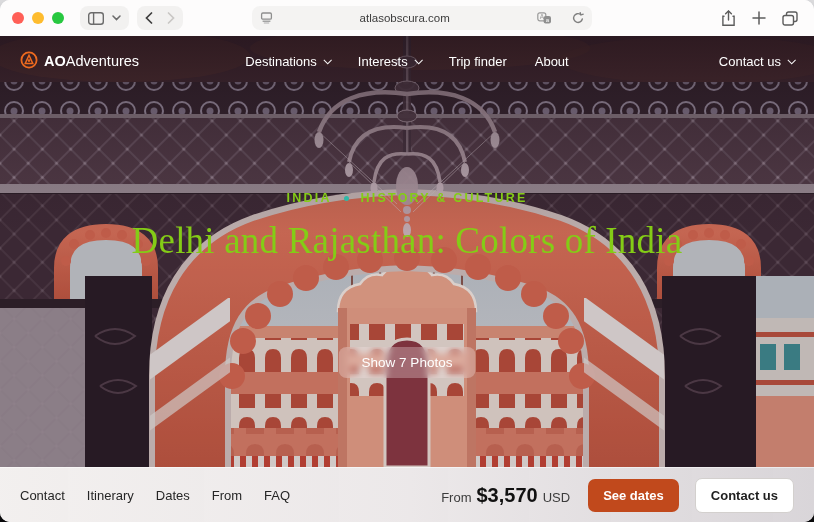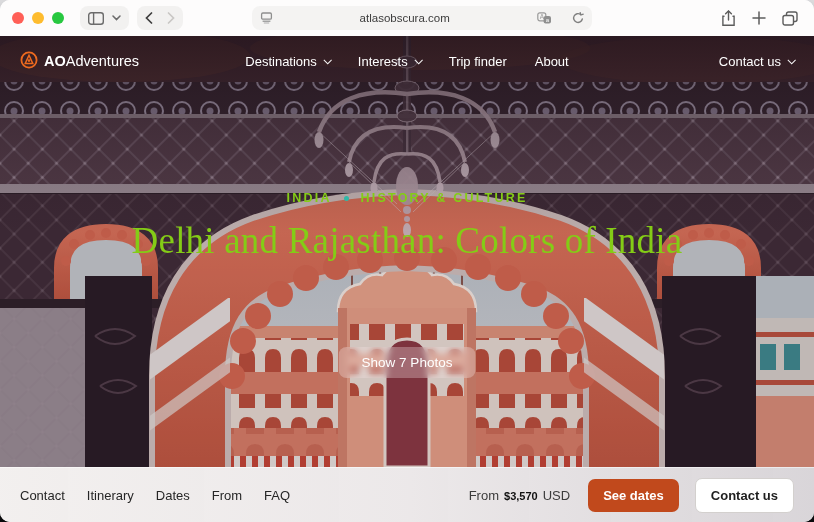--- a/index.html
+++ b/index.html
@@ -68,21 +68,21 @@
   .bottombar {
     position:absolute; left:0; right:0; bottom:0; height:55px; z-index:20;
     display:flex; align-items:center; padding:0 20px; gap:8px;
     background:linear-gradient(90deg, rgba(242,239,238,.96) 0%, rgba(235,231,232,.95) 50%, rgba(214,210,214,.93) 100%);
     border-top:1px solid rgba(255,255,255,.5);
   }
   .tabs { display:flex; gap:22px; font-size:13px; color:#262626; }
   .tabs span { cursor:pointer; }
   .pricewrap { margin-left:auto; display:flex; align-items:baseline; gap:5px; margin-right:10px; }
   .pfx,.cur { font-size:13px; color:#3c3c3c; }
-  .price { font-size:11px; font-weight:700; color:#111; }
+  .price { font-size:20px; font-weight:700; color:#111; }
   .btn { border-radius:7px; padding:9px 15px; font-size:13px; font-weight:600; cursor:pointer; font-family:"Liberation Sans",sans-serif; }
   .btn.primary { background:#c1491c; color:#fff; border:none; margin-right:8px; }
   .btn.secondary { background:#fff; color:#1e1e1e; border:1px solid #d3d0ce; }
 </style>
 </head>
 <body>
 
 <div class="window">
 
   <div class="chrome">

